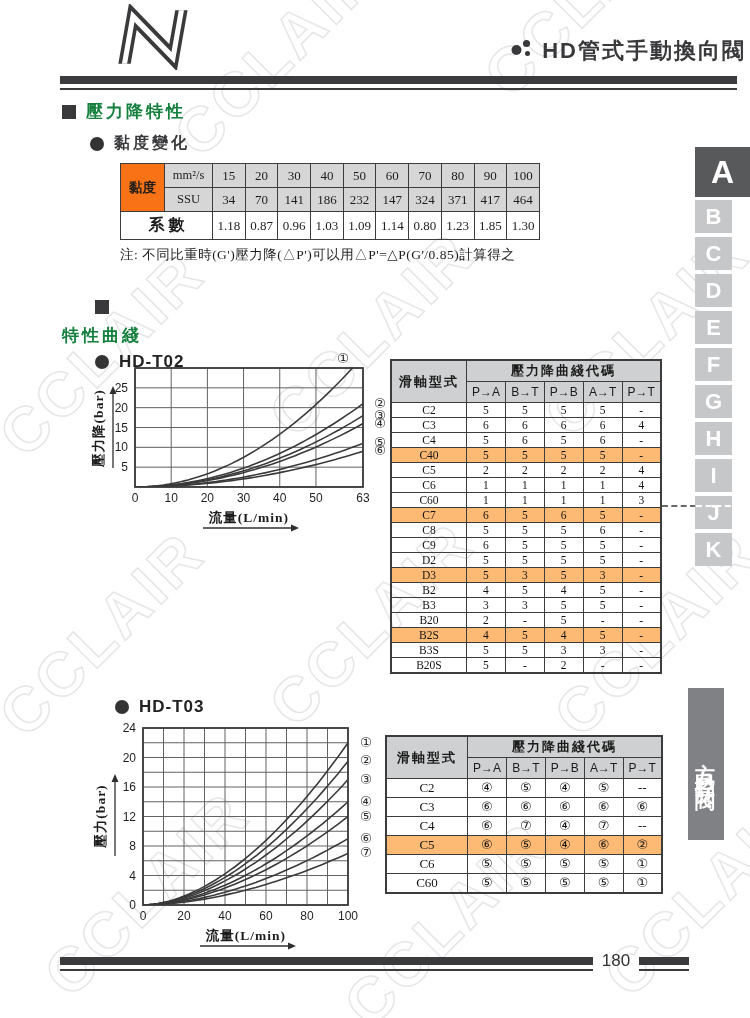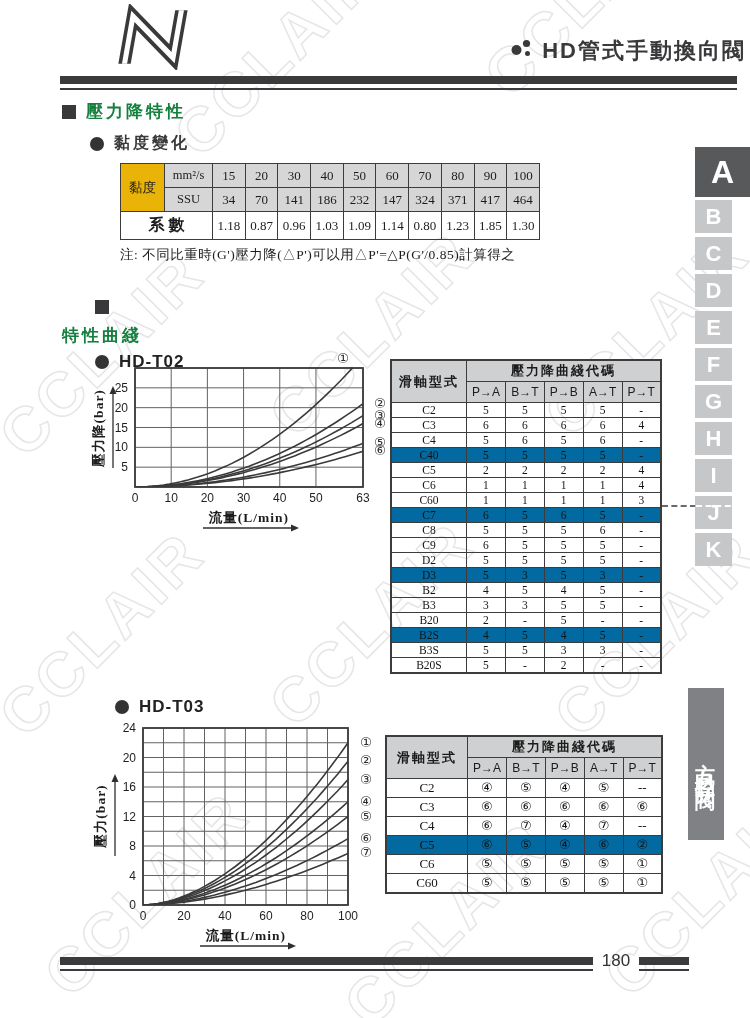--- a/index.html
+++ b/index.html
@@ -22,35 +22,35 @@
   .dot{width:14px;height:14px;border-radius:50%;background:#333;flex:0 0 auto;}
   .sec-t{font-size:17px;font-weight:bold;color:#15803d;letter-spacing:3px;}
   .sub-t{font-size:16px;font-weight:bold;color:#39393c;letter-spacing:3px;}
   .model-t{font-size:17px;font-weight:600;color:#222;letter-spacing:1px;}
   
   table{border-collapse:collapse;z-index:2;position:absolute;background:transparent;}
   td,th{border:1px solid #3c3c3c;text-align:center;padding:0;}
   .visc{left:120px;top:163px;width:420px;font-family:"Liberation Serif",serif;}
   .visc td{font-size:13px;height:23px;color:#1c1c1c;}
   .visc .hdr{background:#d6d6d7;}
-  .visc .lbl{font-weight:normal;font-size:13.5px;background:#eab308;}
+  .visc .lbl{font-weight:bold;font-size:13.5px;background:#f97316;}
   .visc .unit{font-size:12.5px;background:#d6d6d7;}
   .visc .coef{height:27px;font-weight:bold;font-size:16px;}
   .note{position:absolute;left:120px;top:246px;font-family:"Liberation Serif",serif;
         font-size:13.5px;color:#1d1d1d;z-index:2;letter-spacing:.5px;}
   .code-table{font-family:"Liberation Serif","DejaVu Sans",serif;border:2px solid #3c3c3c;}
   .code-table th{background:#cfd0d1;}
   .code-table .big-hdr{font-size:13px;font-weight:bold;height:20px;letter-spacing:2px;color:#1b1b1b;}
   .code-table .col-hdr{font-family:"Liberation Sans","DejaVu Sans",sans-serif;font-size:12px;
                        font-weight:normal;height:20px;color:#1b1b1b;}
   #t02-table{left:390px;top:359px;width:272px;}
   #t02-table tbody td{height:14px;font-size:11.5px;line-height:13px;color:#141414;}
   #t03-table{left:385px;top:735px;width:278px;}
   #t03-table tbody td{height:18px;font-size:13px;line-height:18px;color:#141414;}
-  .code-table tr.shaded td{background:#0369a1;text-align:center;}
+  .code-table tr.shaded td{background:#fdba74;text-align:center;}
   .code-table tr.dashed td{border-bottom:1px dashed #3c3c3c;}
   
   svg.chart{position:absolute;z-index:2;overflow:visible;}
   .grid{stroke:#626262;stroke-width:1;}
   .frame{fill:none;stroke:#3d3d3d;stroke-width:1.8;}
   .curve{fill:none;stroke:#3a3a3a;stroke-width:1.6;}
   .tick{font:12px "Liberation Sans",sans-serif;fill:#1f1f1f;}
   .clabel{font:13.5px "DejaVu Sans",sans-serif;fill:#2c2c2c;}
   .axis{font:bold 13.5px "Liberation Serif",serif;fill:#1d1d1d;letter-spacing:1px;}
   .axline{stroke:#2e2e2e;stroke-width:1.3;}

